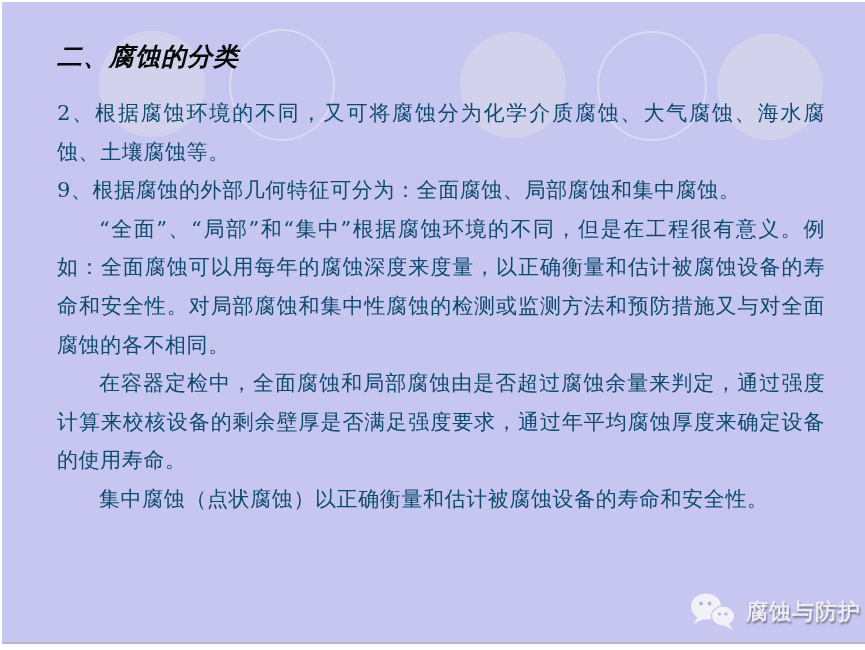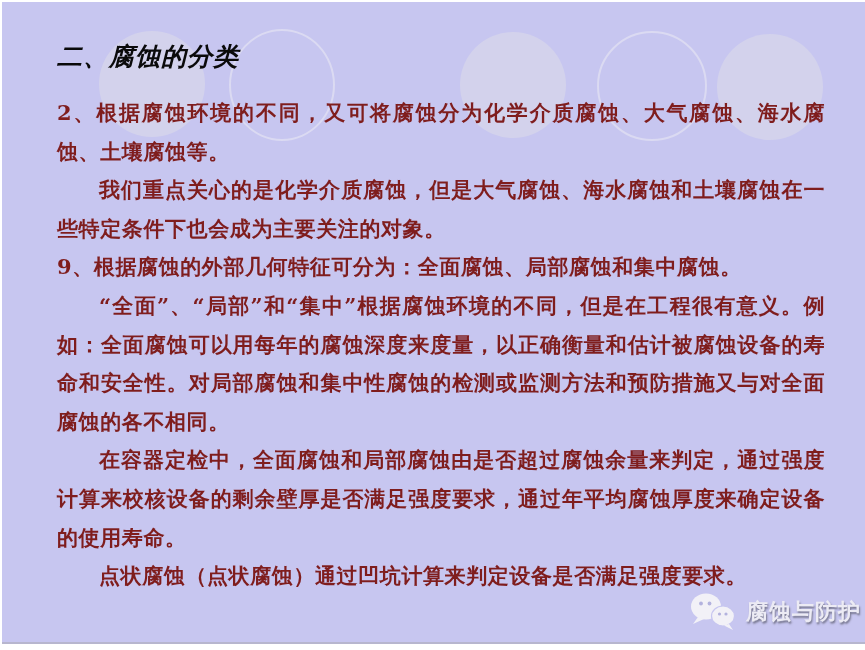--- a/index.html
+++ b/index.html
@@ -53,23 +53,22 @@
     white-space: nowrap;
   }
   .body-text {
     position: absolute;
     left: 55px;
     top: 92px;
     width: 768px;
     font-size: 21px;
     line-height: 38.6px;
     letter-spacing: 0.6px;
-    color: #7f1d1d;
+    color: #0c4a6e;
     text-align: justify;
-    font-weight: bold;
   }
   .body-text p {
     margin: 0;
     padding: 0;
   }
   .body-text p.indent {
     text-indent: 2em;
   }
   .watermark {
     position: absolute;
@@ -102,25 +101,24 @@
     <div class="circle filled c1"></div>
     <div class="circle ring   c2"></div>
     <div class="circle filled c3"></div>
     <div class="circle ring   c4"></div>
     <div class="circle filled c5"></div>
 
     <div class="slide-title">二、腐蚀的分类</div>
 
     <div class="body-text" id="body-text">
         <p>2、根据腐蚀环境的不同，又可将腐蚀分为化学介质腐蚀、大气腐蚀、海水腐蚀、土壤腐蚀等。</p>
-        <p class="indent">我们重点关心的是化学介质腐蚀，但是大气腐蚀、海水腐蚀和土壤腐蚀在一些特定条件下也会成为主要关注的对象。</p>
         <p>9、根据腐蚀的外部几何特征可分为：全面腐蚀、局部腐蚀和集中腐蚀。</p>
         <p class="indent">“全面”、“局部”和“集中”根据腐蚀环境的不同，但是在工程很有意义。例如：全面腐蚀可以用每年的腐蚀深度来度量，以正确衡量和估计被腐蚀设备的寿命和安全性。对局部腐蚀和集中性腐蚀的检测或监测方法和预防措施又与对全面腐蚀的各不相同。</p>
         <p class="indent">在容器定检中，全面腐蚀和局部腐蚀由是否超过腐蚀余量来判定，通过强度计算来校核设备的剩余壁厚是否满足强度要求，通过年平均腐蚀厚度来确定设备的使用寿命。</p>
-        <p class="indent">点状腐蚀（点状腐蚀）通过凹坑计算来判定设备是否满足强度要求。</p>
+        <p class="indent">集中腐蚀（点状腐蚀）以正确衡量和估计被腐蚀设备的寿命和安全性。</p>
       </div>
 
     <div class="watermark">
       <svg class="logo" viewBox="0 0 54 44" xmlns="http://www.w3.org/2000/svg">
 
         <ellipse cx="20" cy="16.5" rx="15" ry="13" fill="#f2f1f7"></ellipse>
         <path d="M12 27 L7 34 L18 29 Z" fill="#f2f1f7"></path>
 
         <circle cx="15" cy="13.5" r="1.9" fill="#b3b2de"></circle>
         <circle cx="23.5" cy="13.5" r="1.9" fill="#b3b2de"></circle>

